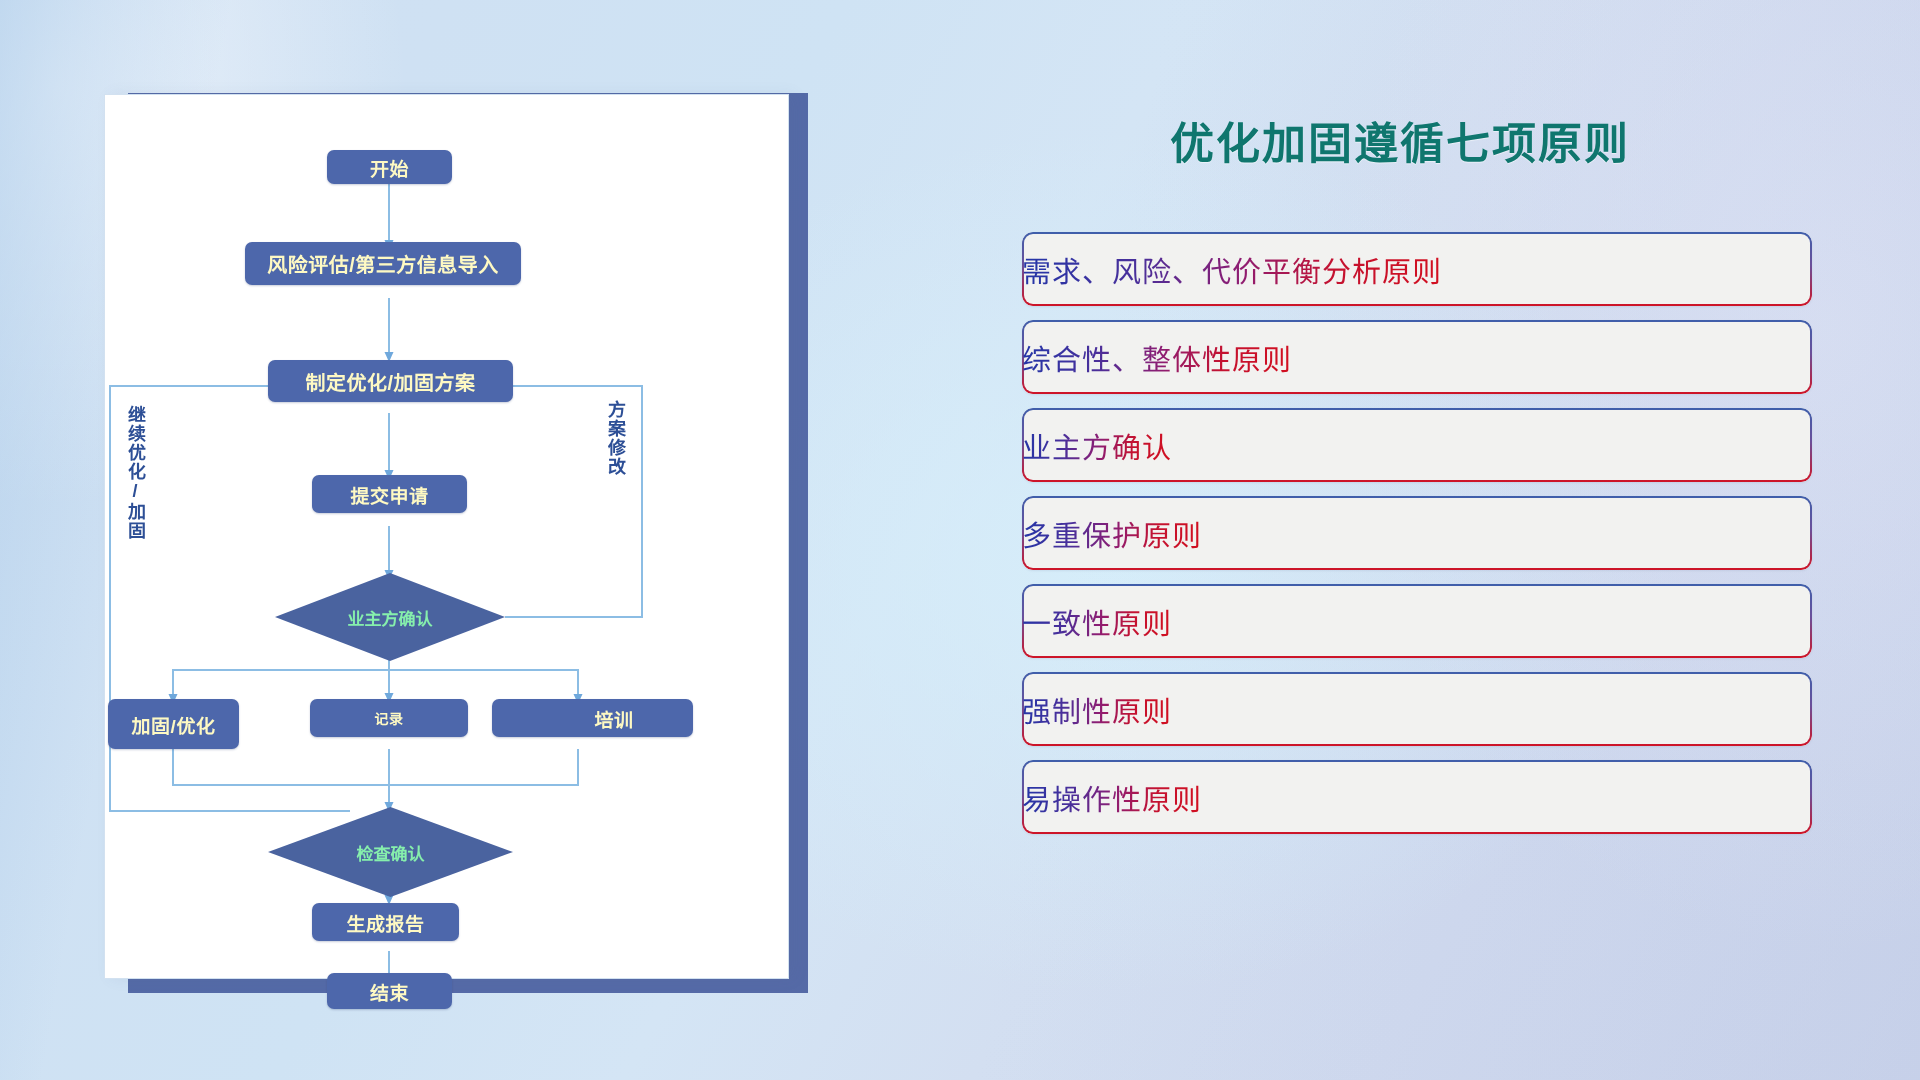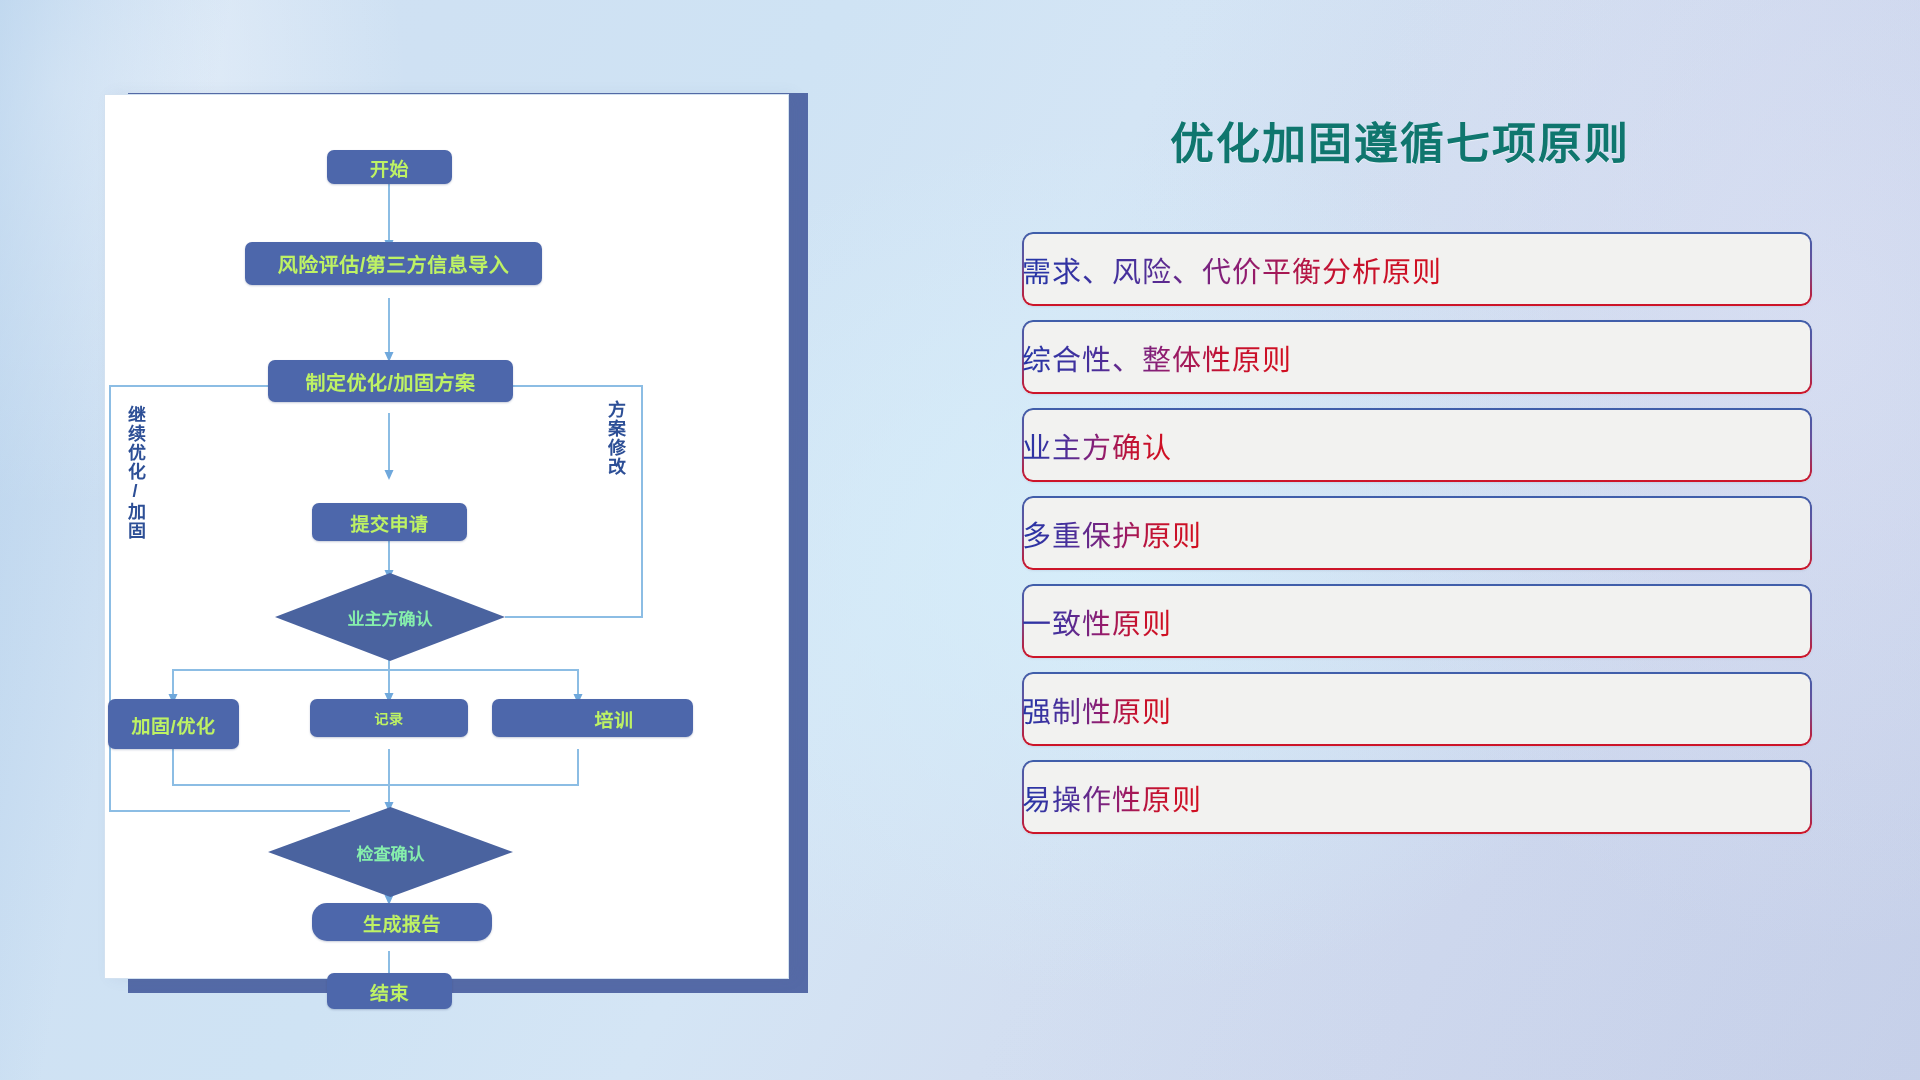--- a/index.html
+++ b/index.html
@@ -27,21 +27,21 @@
     background:#4a5fa0;opacity:0.92;
   }
   #flow-card{
     position:absolute;left:105px;top:95px;width:683px;height:883px;
     background:#ffffff;
     box-shadow:0 0 0 1px rgba(210,225,240,1), 6px 0 14px rgba(90,110,150,0.10);
   }
   #flow-svg{position:absolute;left:0;top:0;}
   .node{
     position:absolute;display:flex;align-items:center;justify-content:center;
-    background:#4d67ab;color:#bef264;border-radius:7px;
+    background:#4d67ab;color:#fef9c3;border-radius:7px;
     font-weight:bold;letter-spacing:0.5px;
     box-shadow:0 1px 2px rgba(40,60,110,0.25);
     white-space:nowrap;
   }
   .diamond{
     position:absolute;display:flex;align-items:center;justify-content:center;
     color:#86efac;font-weight:bold;white-space:nowrap;
     background:#4a639f;
     clip-path:polygon(50% 0%,100% 50%,50% 100%,0% 50%);
   }
@@ -124,29 +124,29 @@
       <line x1="284" y1="760" x2="284" y2="805" marker-end="url(#arr)"></line>
 
       <line x1="284" y1="856" x2="284" y2="891" marker-end="url(#arr)"></line>
     </g>
   </svg>
 
   <div class="node" style="left:222px;top:55px;width:125px;height:34px;font-size:19px;">
     <span>开始</span>
   </div>
 
-  <div class="node" style="left:140px;top:147px;width:297px;height:43px;font-size:20px;">
+  <div class="node" style="left:140px;top:147px;width:276px;height:43px;font-size:20px;">
     <span>风险评估/第三方信息导入</span>
   </div>
 
   <div class="node" style="left:163px;top:265px;width:245px;height:42px;font-size:20px;">
     <span>制定优化/加固方案</span>
   </div>
 
-  <div class="node" style="left:207px;top:380px;width:155px;height:38px;font-size:19px;margin-top:28px;">
+  <div class="node" style="left:207px;top:380px;width:155px;height:38px;font-size:19px;">
     <span>提交申请</span>
   </div>
 
   <div class="diamond" style="left:170px;top:478px;width:230px;height:88px;font-size:17px;">
     <span>业主方确认</span>
   </div>
 
   <div class="node" style="left:3px;top:604px;width:131px;height:50px;font-size:19px;">
     <span>加固/优化</span>
   </div>
@@ -156,21 +156,21 @@
   </div>
 
   <div class="node" style="left:387px;top:604px;width:158px;height:38px;font-size:19px;padding-left:43px;">
     <span>培训</span>
   </div>
 
   <div class="diamond" style="left:163px;top:712px;width:245px;height:90px;font-size:17px;">
     <span>检查确认</span>
   </div>
 
-  <div class="node" style="left:207px;top:808px;width:180px;height:38px;font-size:19px;border-radius:15px;">
+  <div class="node" style="left:207px;top:808px;width:147px;height:38px;font-size:19px;">
     <span>生成报告</span>
   </div>
 
   <div class="node" style="left:222px;top:878px;width:125px;height:36px;font-size:19px;">
     <span>结束</span>
   </div>
 
   <div class="vlabel" style="left:20px;top:310px;font-size:18px;height:150px;">继续优化/加固</div>
 
   <div class="vlabel" style="left:500px;top:305px;font-size:18px;height:110px;">方案修改</div>

